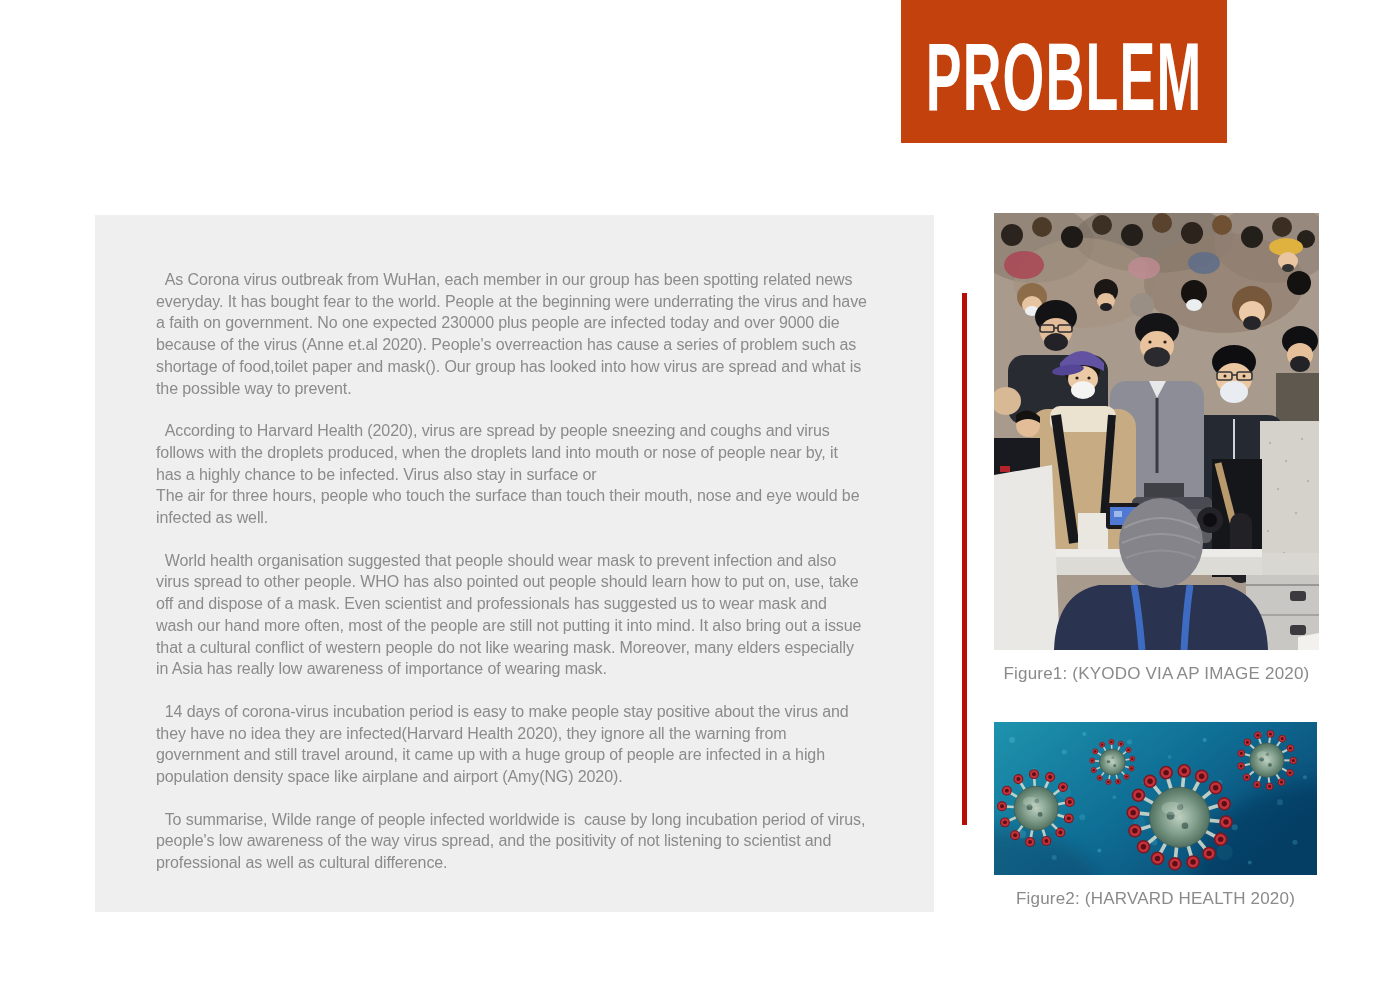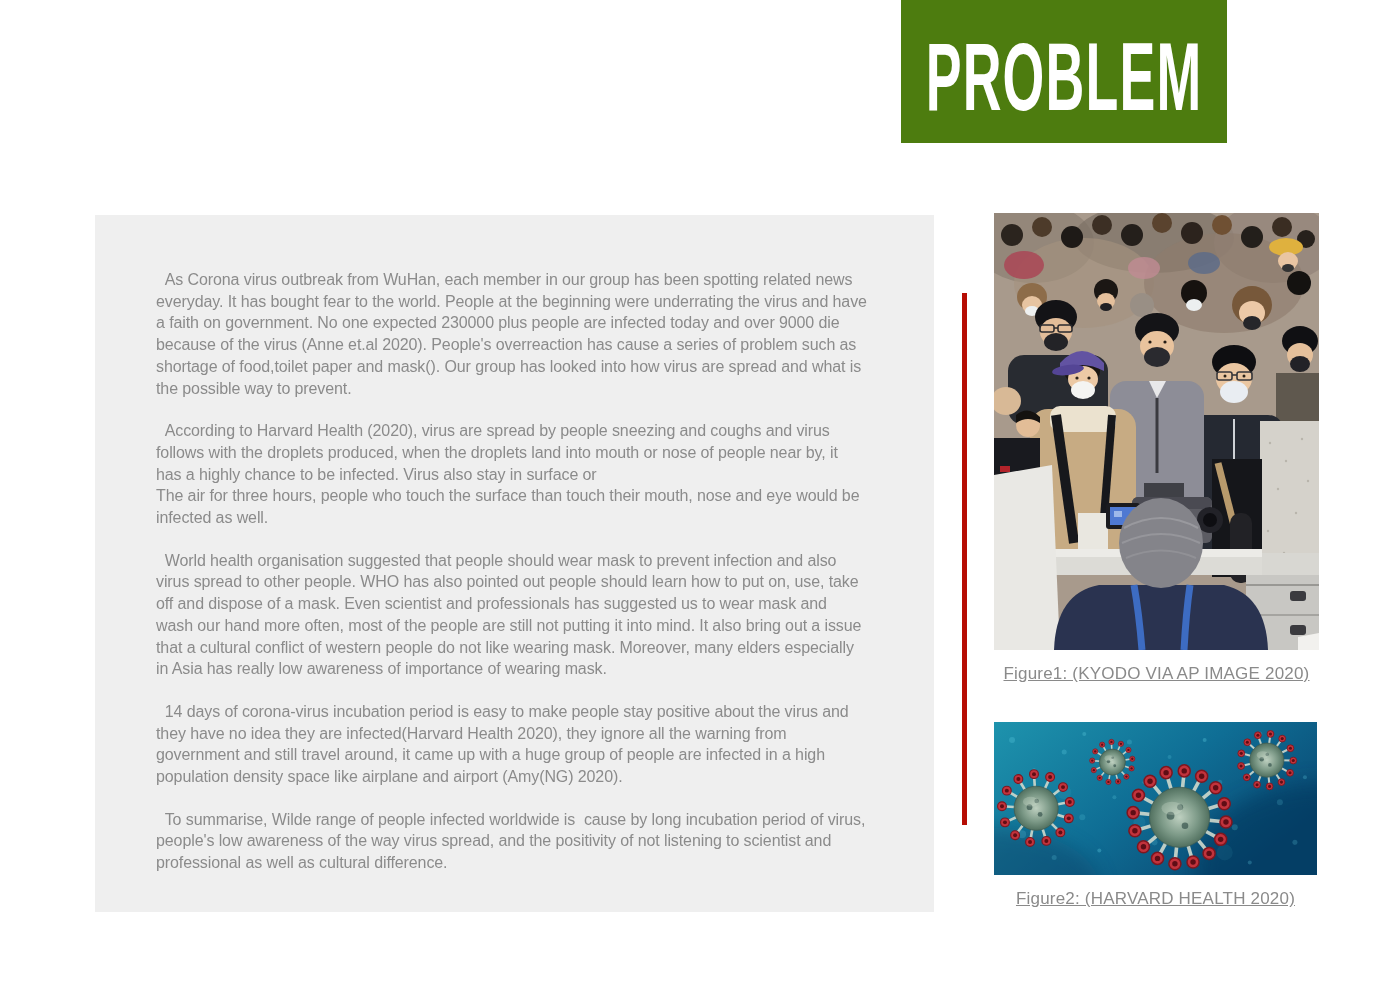--- a/index.html
+++ b/index.html
@@ -1,39 +1,39 @@
 <!DOCTYPE html>
 <html><head>
 <meta charset="utf-8">
 <style>
   html,body{margin:0;padding:0;background:#ffffff;}
   body{font-family:"Liberation Sans","DejaVu Sans",sans-serif;}
   .page{position:relative;width:1400px;height:990px;background:#ffffff;overflow:hidden;}
 
   
-  .banner{position:absolute;left:901px;top:0;width:326px;height:143px;background:#4d7c0f;
+  .banner{position:absolute;left:901px;top:0;width:326px;height:143px;background:#c2410c;
           display:flex;align-items:center;justify-content:center;}
   .banner-text{color:#ffffff;font-weight:700;font-size:96px;line-height:1;letter-spacing:2px;
                display:inline-block;transform:scaleX(.56);transform-origin:50% 50%;padding-top:10px;}
 
   
   .text-panel{position:absolute;left:95px;top:215px;width:839px;height:697px;background:#efefef;
               box-sizing:border-box;padding:54px 67px 0 61px;}
   .text-panel p{margin:0 0 21px 0;font-size:16px;line-height:21.7px;color:#8b8b8b;
                 letter-spacing:-0.1px;white-space:pre-wrap;}
 
   
   .accent-line{position:absolute;left:962px;top:293px;width:5px;height:532px;background:#b60d04;}
 
   
   .figure{position:absolute;margin:0;}
   #fig1{left:994px;top:213px;width:325px;}
   #fig2{left:994px;top:722px;width:323px;}
   .figure svg{display:block;width:100%;height:auto;}
-  .figure figcaption{margin-top:14px;text-align:center;font-size:17px;color:#8a8a8a;letter-spacing:.2px;text-decoration:underline;}
+  .figure figcaption{margin-top:14px;text-align:center;font-size:17px;color:#8a8a8a;letter-spacing:.2px;}
 </style>
 </head>
 <body>
 
 <div class="page">
 
   <div class="banner">
     <span class="banner-text">PROBLEM</span>
   </div>
 

